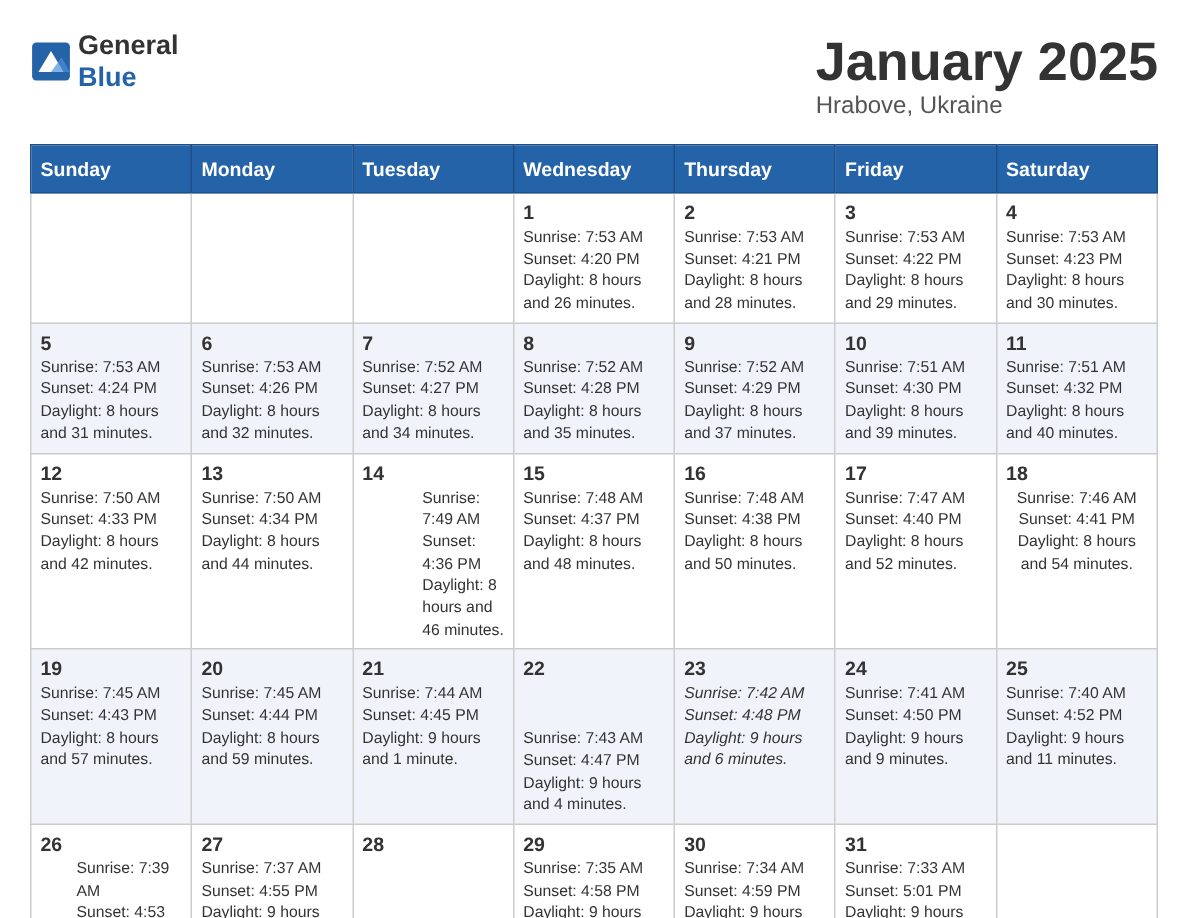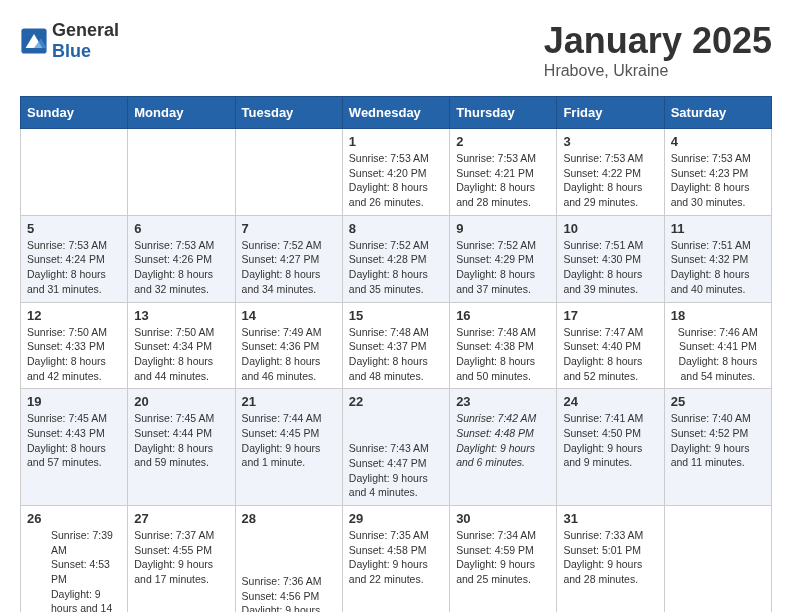--- a/index.html
+++ b/index.html
@@ -194,21 +194,21 @@
 Daylight: 8 hours and 42 minutes.</div>
         </td>
         <td>
           <div class="day-number">13</div>
           <div class="day-info" style="white-space: pre-line;">Sunrise: 7:50 AM
 Sunset: 4:34 PM
 Daylight: 8 hours and 44 minutes.</div>
         </td>
         <td>
           <div class="day-number">14</div>
-          <div class="day-info" style="white-space: pre-line;">Sunrise: 7:49 AM
+          <div class="day-info" style="white-space: pre-line; margin-left: 40px;">Sunrise: 7:49 AM
 Sunset: 4:36 PM
 Daylight: 8 hours and 46 minutes.</div>
         </td>
         <td>
           <div class="day-number">15</div>
           <div class="day-info" style="white-space: pre-line;">Sunrise: 7:48 AM
 Sunset: 4:37 PM
 Daylight: 8 hours and 48 minutes.</div>
         </td>
         <td>

